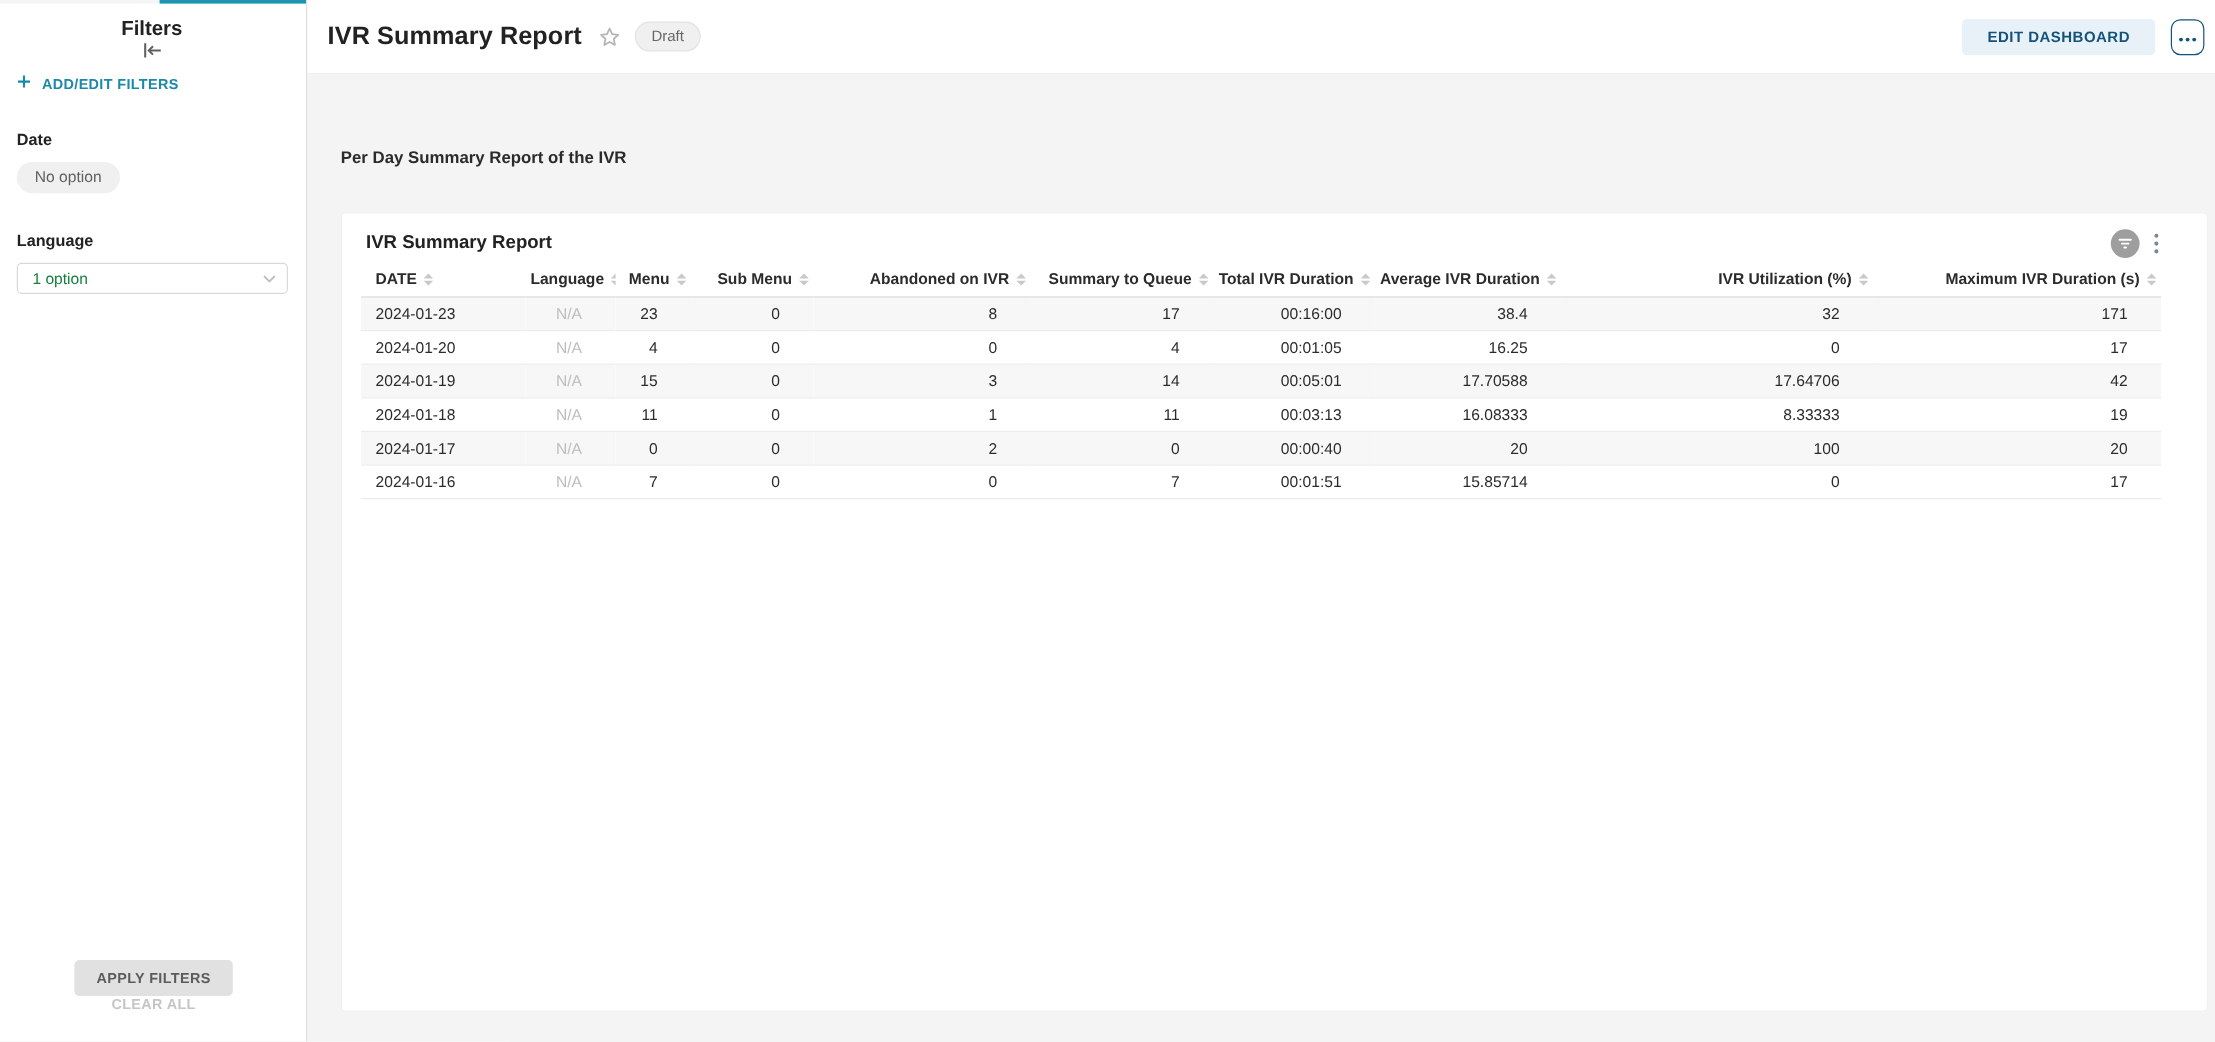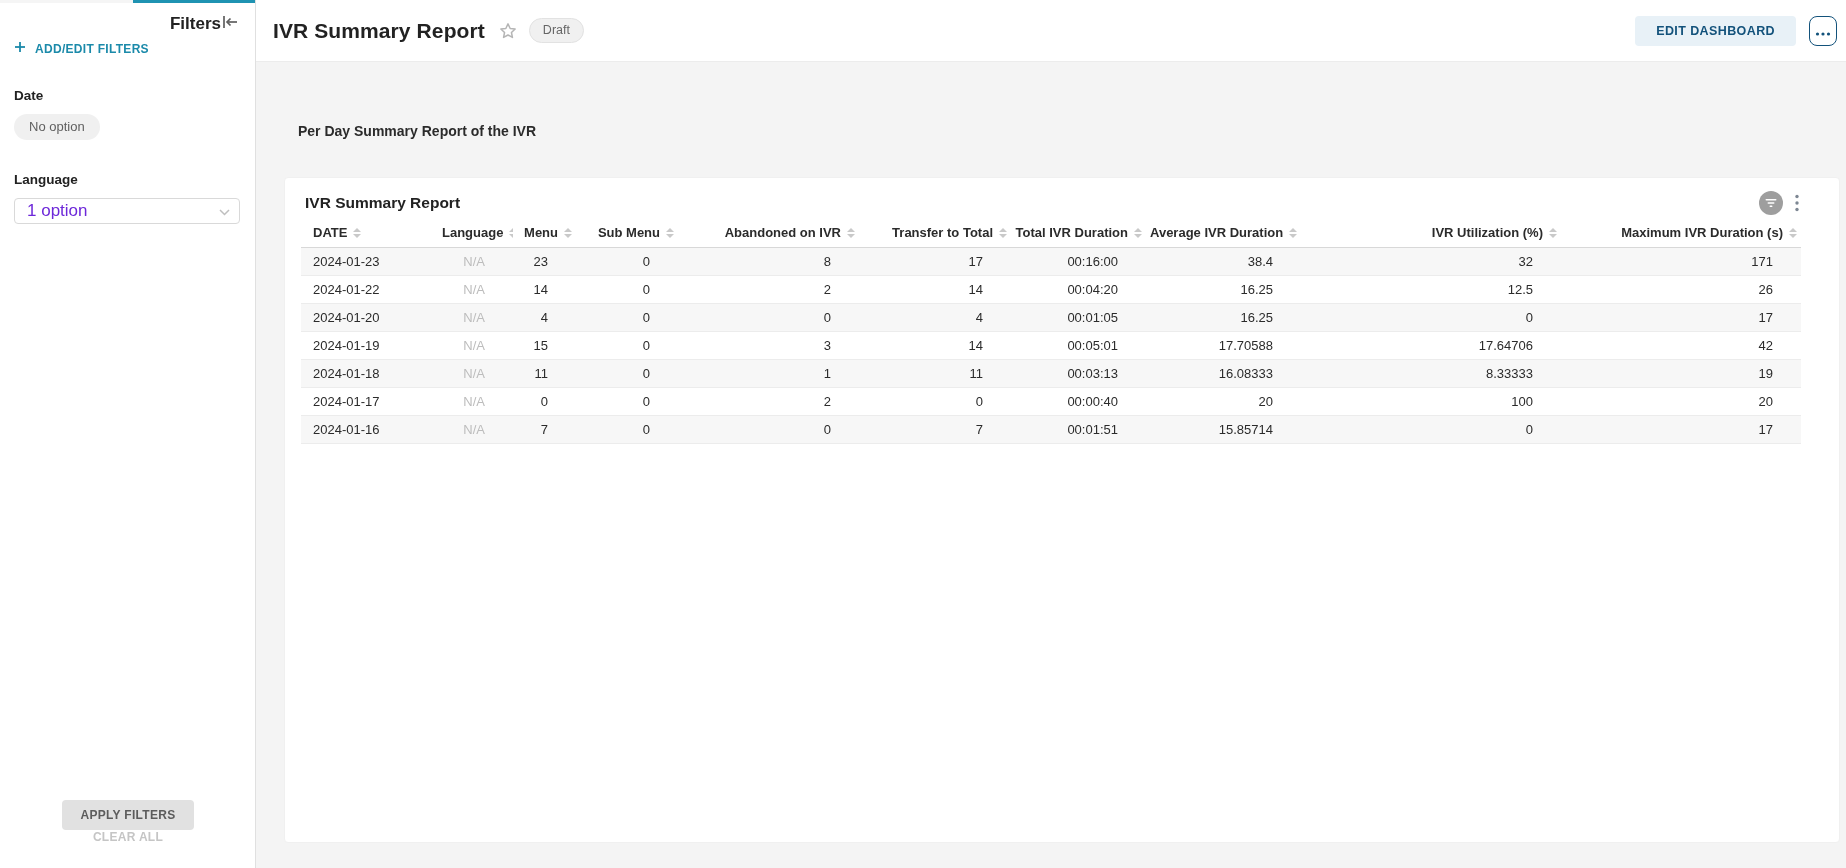--- a/index.html
+++ b/index.html
@@ -22,22 +22,23 @@
   }
   .sidebar-topline {
     position: absolute; top: 0; left: 0; right: 0; height: 3px;
     background: #f5f5f5;
   }
   .sidebar-topline .accent {
     position: absolute; top: 0; right: 0; width: 122px; height: 3px;
     background: #1f93b2;
   }
   .sidebar-head {
-    display: flex; align-items: center; justify-content: flex-end;
+    display: flex; align-items: center; justify-content: center;
     padding: 14px 16px 0 14px;
+    flex-direction: column;
   }
   .sidebar-title { font-size: 17px; font-weight: bold; color: #222; }
   .collapse-btn { cursor: pointer; display: flex; align-items: center; }
   .addedit {
     display: flex; align-items: center; gap: 9px;
     padding: 0 14px; margin-top: 7px;
     color: #1b8aaa; font-size: 12px; font-weight: bold; letter-spacing: .3px;
     cursor: pointer;
   }
   .filter-group { padding: 0 14px; }
@@ -49,21 +50,21 @@
     background: #f0f0f0; color: #5f5f5f;
     font-size: 13px; line-height: 26px; padding: 0 15px;
     border-radius: 14px;
   }
   .select-box {
     margin-top: 11px; height: 26px; width: 226px;
     border: 1px solid #d9d9d9; border-radius: 4px; background: #fff;
     display: flex; align-items: center; justify-content: space-between;
     padding: 0 9px 0 12px; cursor: pointer;
   }
-  .select-value { font-size: 17px; color: #6d28d9; text-align: right; }
+  .select-value { font-size: 13px; color: #15803d; text-align: right; }
   .sidebar-footer {
     position: absolute; bottom: 24px; left: 1px; right: 0; text-align: center;
   }
   .apply-btn {
     display: inline-block; background: #e1e1e1; color: #5c5c5c;
     font-size: 12px; font-weight: bold; letter-spacing: .3px;
     border: none; border-radius: 4px; height: 30px; line-height: 30px;
     padding: 0 18px; cursor: pointer; font-family: inherit;
   }
   .clear-btn {
@@ -90,21 +91,21 @@
     height: 30px; padding: 0 21px; font-size: 12.5px; font-weight: bold;
     letter-spacing: .4px; cursor: pointer; font-family: inherit;
   }
   .more-btn {
     margin-left: 13px; width: 28px; height: 30px; background: #fff;
     border: 1.5px solid #13527b; border-radius: 8px;
     display: flex; align-items: center; justify-content: center; cursor: pointer;
   }
 
   .content { flex: 1 1 auto; padding: 48px 6px 0 28px; background: #f4f4f4; }
-  .description { margin-left: 14px; font-size: 14px; font-weight: bold; color: #2b2b2b; }
+  .description { margin-left: 0; font-size: 14px; font-weight: bold; color: #2b2b2b; }
 
   .card {
     margin-top: 38px; width: 1556px; height: 666px;
     background: #fff; border: 1px solid #f0f0f0; border-radius: 4px;
     padding: 13px 40px 0 16px;
   }
   .card-head { display: flex; align-items: center; padding-left: 4px; }
   .card-title { font-size: 15.5px; font-weight: bold; color: #222; }
   .card-head-spacer { flex: 1 1 auto; }
   .filter-circle {
@@ -266,21 +267,21 @@
                   <i class="down"></i>
                 </span></th>
               <th><span>Sub Menu</span><span class="sorter">
                   <i class="up"></i>
                   <i class="down"></i>
                 </span></th>
               <th><span>Abandoned on IVR</span><span class="sorter">
                   <i class="up"></i>
                   <i class="down"></i>
                 </span></th>
-              <th><span>Transfer to Total</span><span class="sorter">
+              <th><span>Summary to Queue</span><span class="sorter">
                   <i class="up"></i>
                   <i class="down"></i>
                 </span></th>
               <th><span>Total IVR Duration</span><span class="sorter">
                   <i class="up"></i>
                   <i class="down"></i>
                 </span></th>
               <th><span>Average IVR Duration</span><span class="sorter">
                   <i class="up"></i>
                   <i class="down"></i>
@@ -302,32 +303,20 @@
               <td>23</td>
               <td>0</td>
               <td>8</td>
               <td>17</td>
               <td>00:16:00</td>
               <td>38.4</td>
               <td>32</td>
               <td>171</td>
             </tr>
             <tr>
-              <td class="left">2024-01-22</td>
-              <td class="muted">N/A</td>
-              <td>14</td>
-              <td>0</td>
-              <td>2</td>
-              <td>14</td>
-              <td>00:04:20</td>
-              <td>16.25</td>
-              <td>12.5</td>
-              <td>26</td>
-            </tr>
-            <tr>
               <td class="left">2024-01-20</td>
               <td class="muted">N/A</td>
               <td>4</td>
               <td>0</td>
               <td>0</td>
               <td>4</td>
               <td>00:01:05</td>
               <td>16.25</td>
               <td>0</td>
               <td>17</td>

